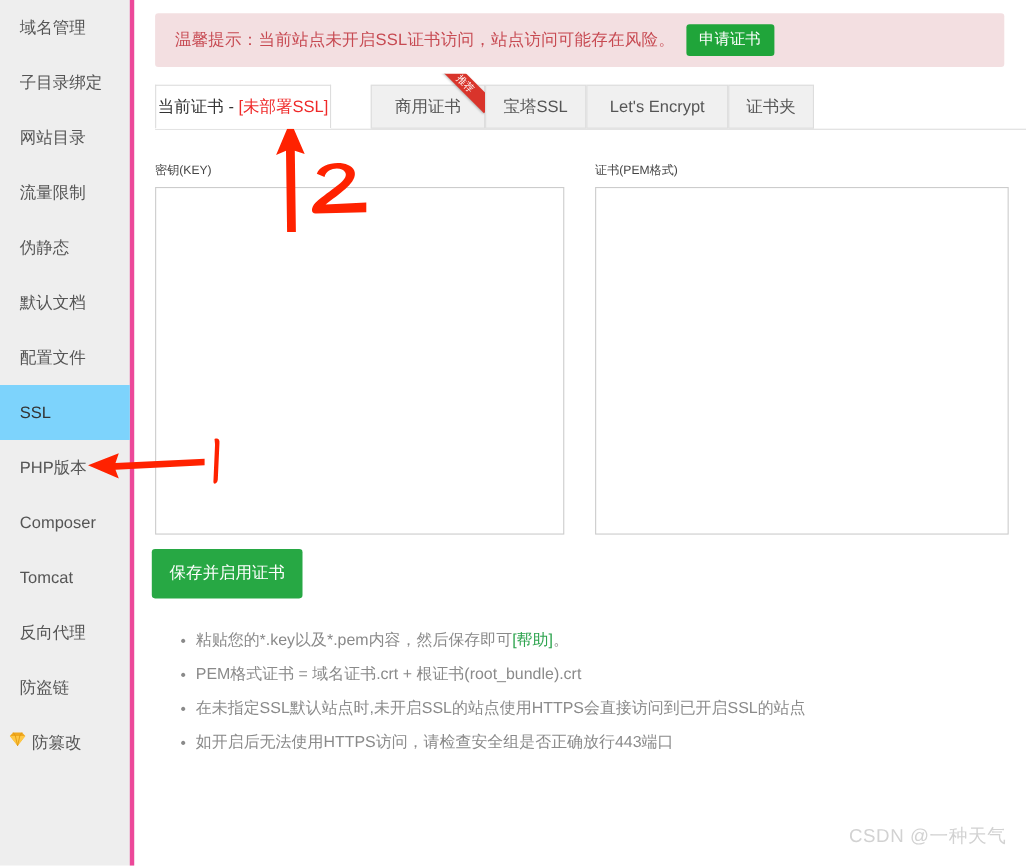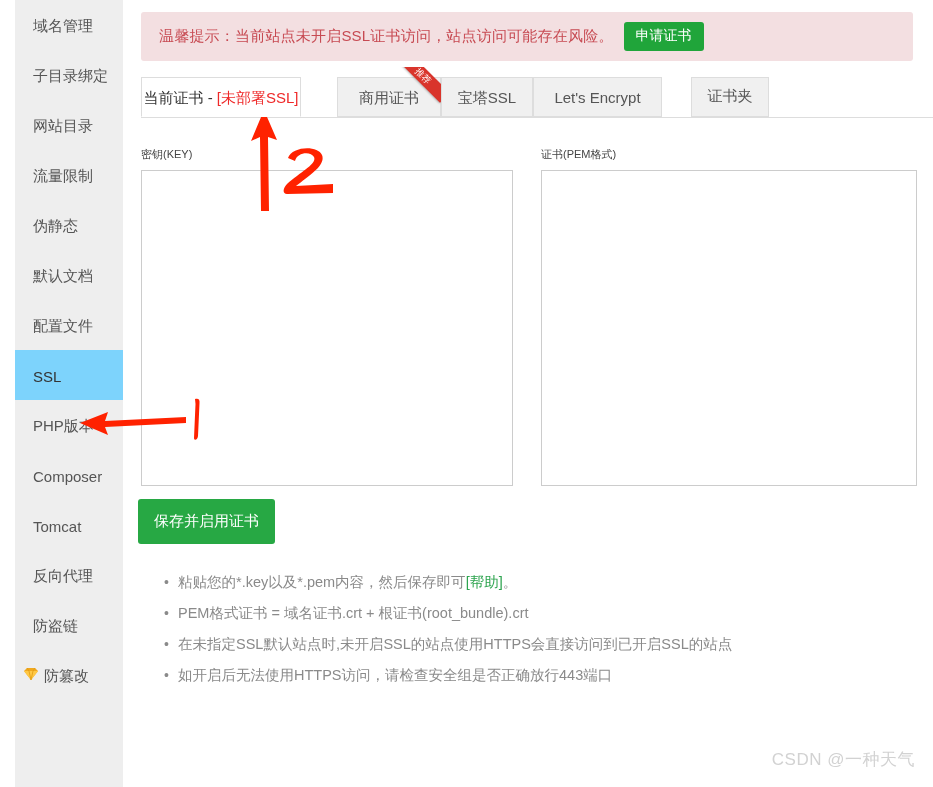--- a/index.html
+++ b/index.html
@@ -18,26 +18,26 @@
   
   #app {
     position: relative;
     width: 933px;
     height: 787px;
   }
 
   
   #sidebar {
     position: absolute;
-    left: 15px;
+    left: 0;
     top: 0;
     width: 122px;
     height: 787px;
     background: #eeeeee;
-    border-right: 1px solid #ec4899;
+    border-right: 4px solid #ec4899;
     box-sizing: border-box;
   }
   .side-item {
     height: 50px;
     line-height: 50px;
     padding-left: 18px;
     font-size: 15px;
     color: #555555;
     white-space: nowrap;
     box-sizing: border-box;
@@ -276,21 +276,21 @@
       <button id="apply-cert-btn">申请证书</button>
     </div>
 
     <div id="tabs">
         <div class="tab active" style="left: 0px; width: 160px;"><span>当前证书 - </span><span class="red">[未部署SSL]</span></div>
         <div class="tab" style="left: 196px; width: 104px;"><span>商用证书</span><span class="ribbon">
             <span class="ribbon-inner">推荐</span>
           </span></div>
         <div class="tab" style="left: 300px; width: 92px;"><span>宝塔SSL</span></div>
         <div class="tab" style="left: 392px; width: 129px;"><span>Let's Encrypt</span></div>
-        <div class="tab" style="left: 550px; width: 78px; font-family: Liberation Mono, monospace;"><span>证书夹</span></div>
+        <div class="tab" style="left: 521px; width: 78px;"><span>证书夹</span></div>
       </div>
 
     <div class="field-label" style="left:18px; top:147px;">密钥(KEY)</div>
     <textarea class="cert-textarea" id="key-textarea" style="left: 18px; top: 170px; width: 372px; height: 316px;" placeholder=""></textarea>
 
     <div class="field-label" style="left:418px; top:147px;">证书(PEM格式)</div>
     <textarea class="cert-textarea" id="pem-textarea" style="left: 418px; top: 170px; width: 376px; height: 316px;" placeholder=""></textarea>
 
     <button id="save-btn" style="left:15px; top:499px;">保存并启用证书</button>
 

